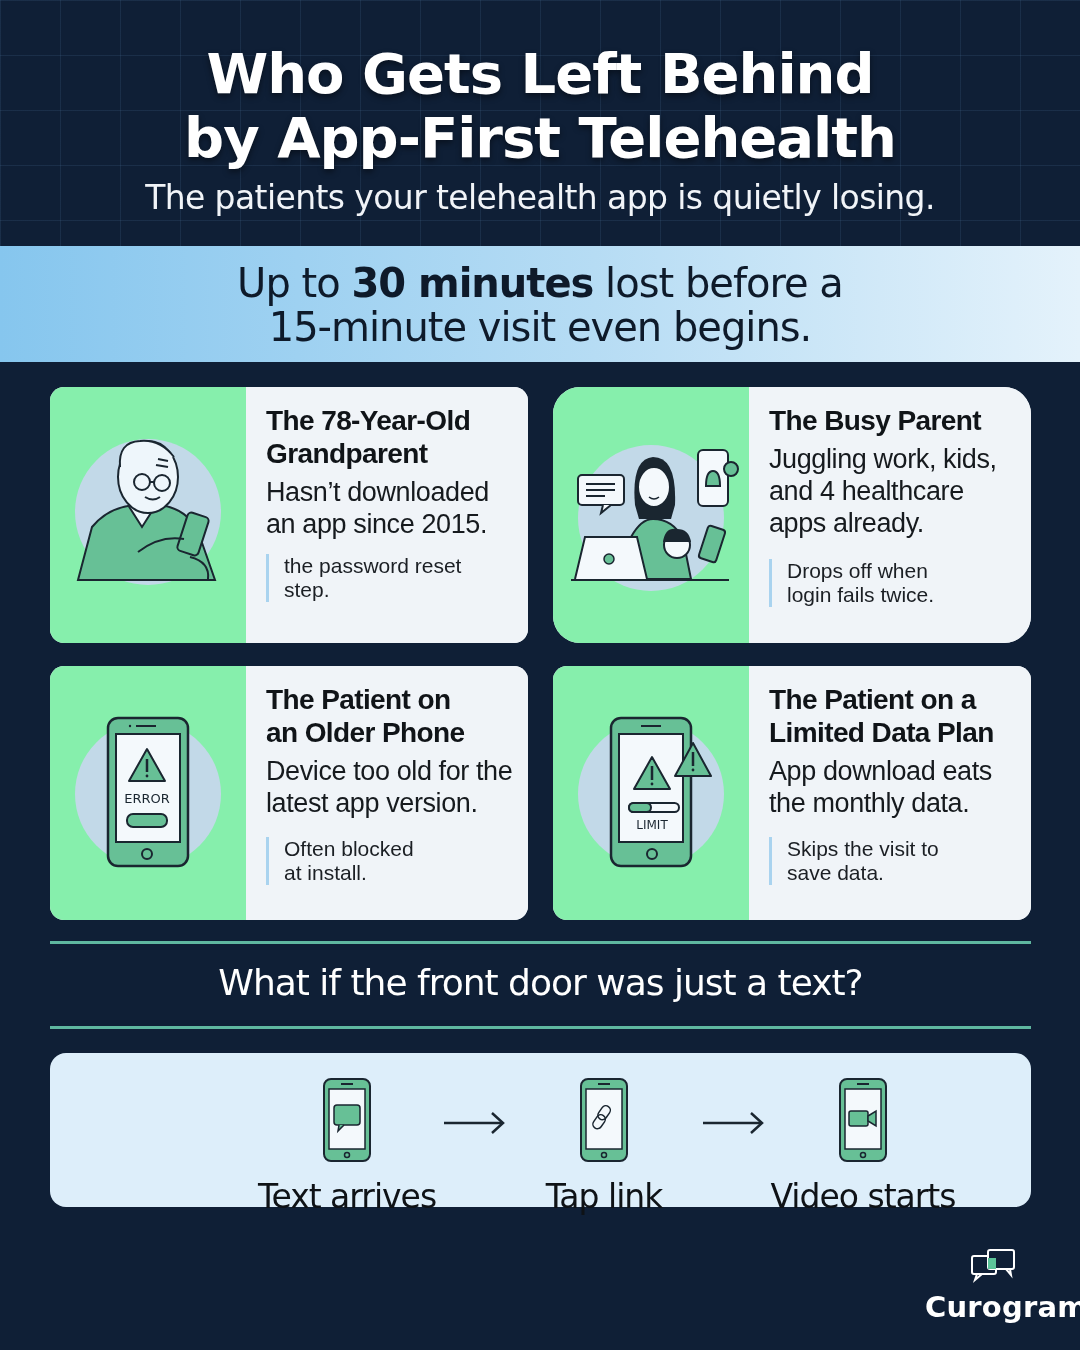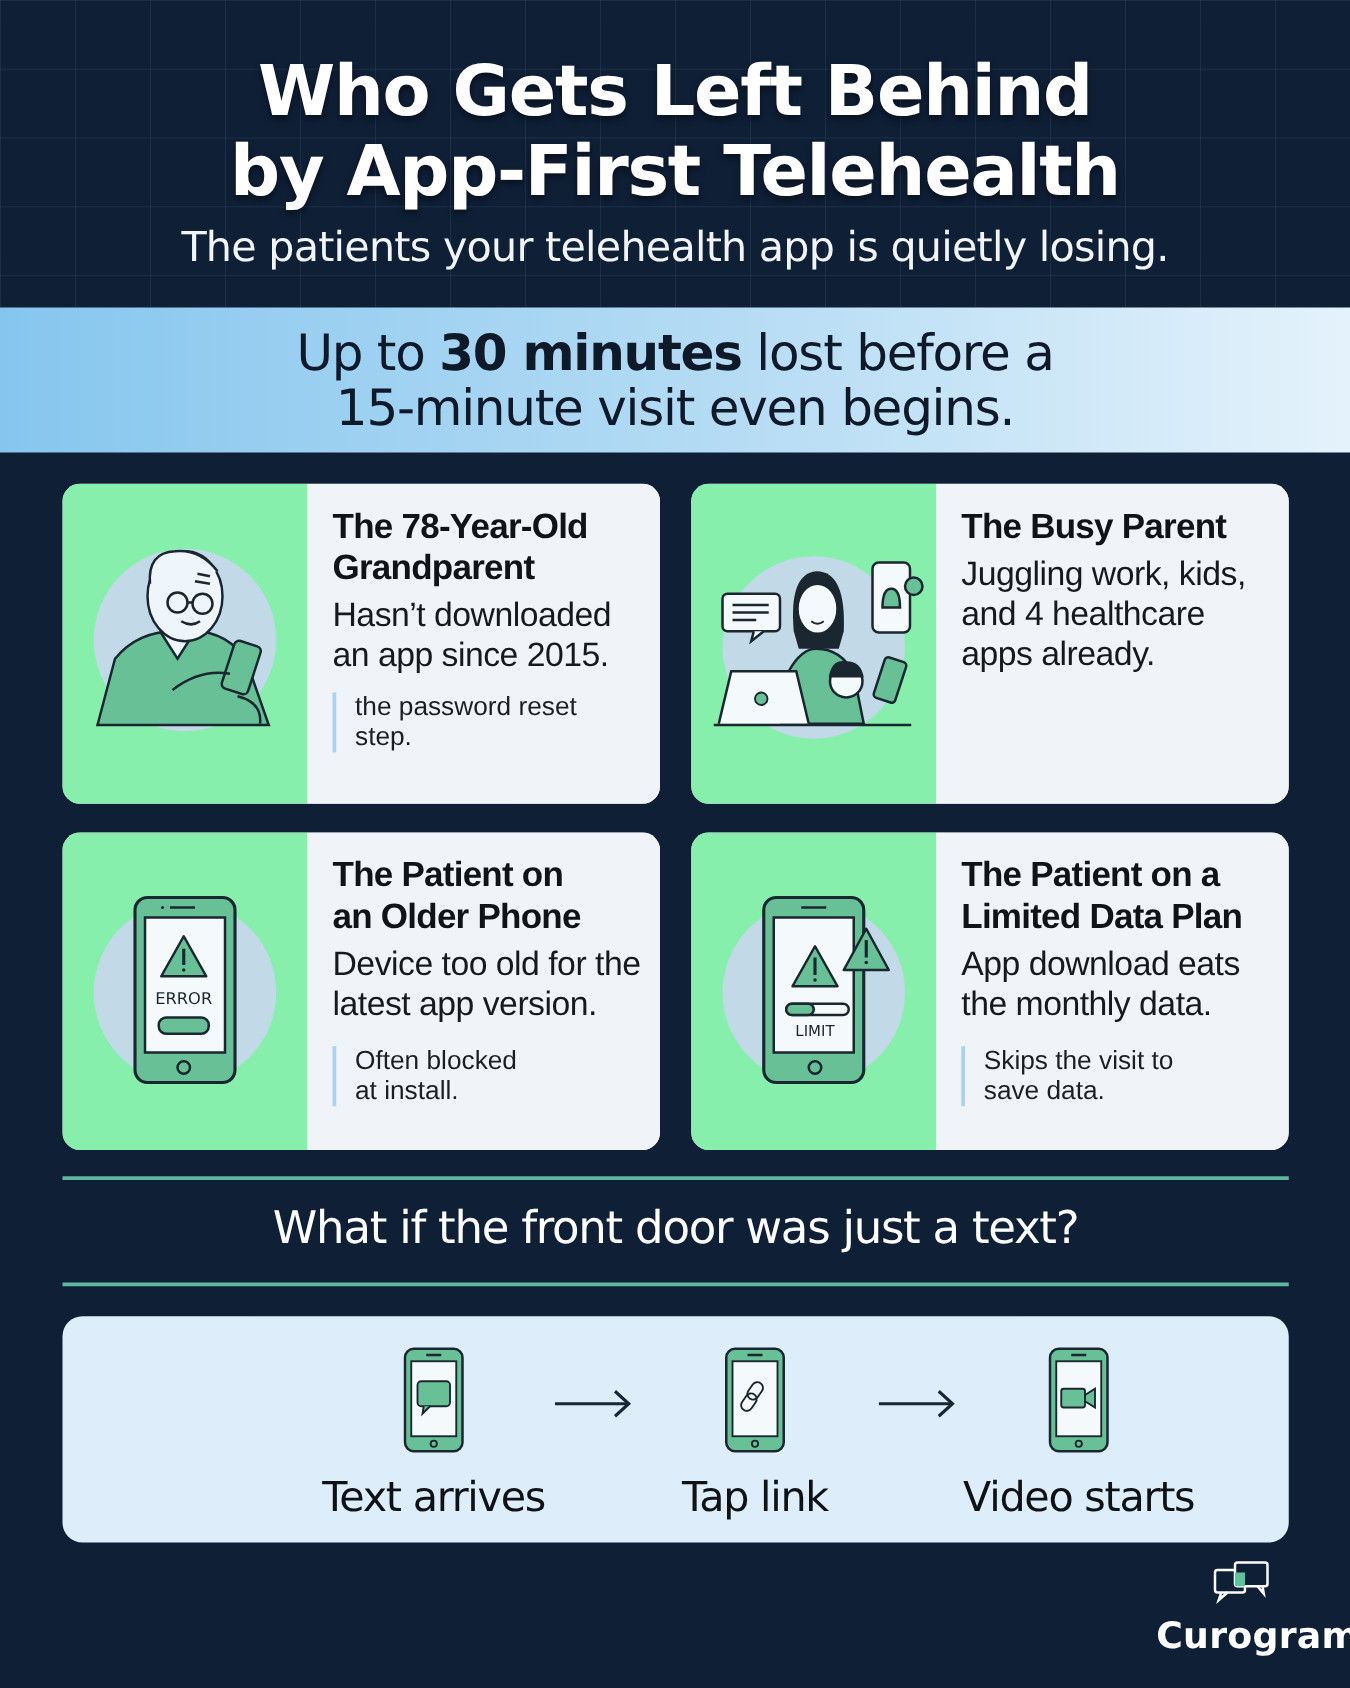--- a/index.html
+++ b/index.html
@@ -68,32 +68,32 @@
   }
   .card .desc {
     font-size: 27px; line-height: 32px; color: #161a1e; margin-top: 6px;
     letter-spacing: -0.4px;
   }
   .card .note {
     margin-top: 14px; border-left: 3px solid #a9d3ef; padding-left: 15px;
     font-size: 21px; line-height: 24px; color: #1b1f24;
   }
   #card1 { left: 50px; top: 387px; height: 256px; }
-  #card2 { left: 553px; top: 387px; height: 256px; }
+  #card2 { left: 553px; top: 387px; height: 256px; border-radius: 27px; }
   #card3 { left: 50px; top: 666px; height: 254px; }
   #card4 { left: 553px; top: 666px; height: 254px; }
 
   .rule { position: absolute; left: 50px; width: 981px; height: 3px; background: #5fb7a0; }
   .question {
     position: absolute; left: 50px; width: 981px; top: 962px; text-align: center;
     color: #ffffff; font-family: "DejaVu Sans", sans-serif; font-size: 36px;
     letter-spacing: -1px;
   }
   .flow {
-    position: absolute; left: 50px; top: 1053px; width: 981px; height: 181px;
+    position: absolute; left: 50px; top: 1053px; width: 981px; height: 154px;
     background: #ddeefa; border-radius: 16px;
   }
   .step {
     position: absolute; top: 24px; width: 200px; text-align: center;
   }
   .step .lbl {
     font-family: "DejaVu Sans", sans-serif; font-size: 33px; color: #0e1216;
     letter-spacing: -1px; margin-top: 10px;
   }
   .arrow { position: absolute; top: 58px; }
@@ -180,20 +180,24 @@
   </div>
   <div class="txt">
     <div class="name">
         <div>The Busy Parent</div>
       </div>
     <div class="desc">
         <div>Juggling work, kids,</div>
         <div>and 4 healthcare</div>
         <div>apps already.</div>
       </div>
+    <div class="note" style="margin-top:20px;">
+        <div>Drops off when</div>
+        <div>login fails twice.</div>
+      </div>
   </div>
 </div>
 
 <div class="card" id="card3">
   <div class="art">
     <div class="halo" style="top:55px;"></div>
     <svg width="196" height="254" viewBox="0 0 196 254">
       <rect x="58" y="52" width="80" height="148" rx="10" fill="#67c096" stroke="#1a2630" stroke-width="2.5"></rect>
       <rect x="66" y="68" width="64" height="108" fill="#f4f9fc" stroke="#1a2630" stroke-width="2"></rect>
       <line x1="86" y1="60" x2="106" y2="60" stroke="#1a2630" stroke-width="2"></line>

